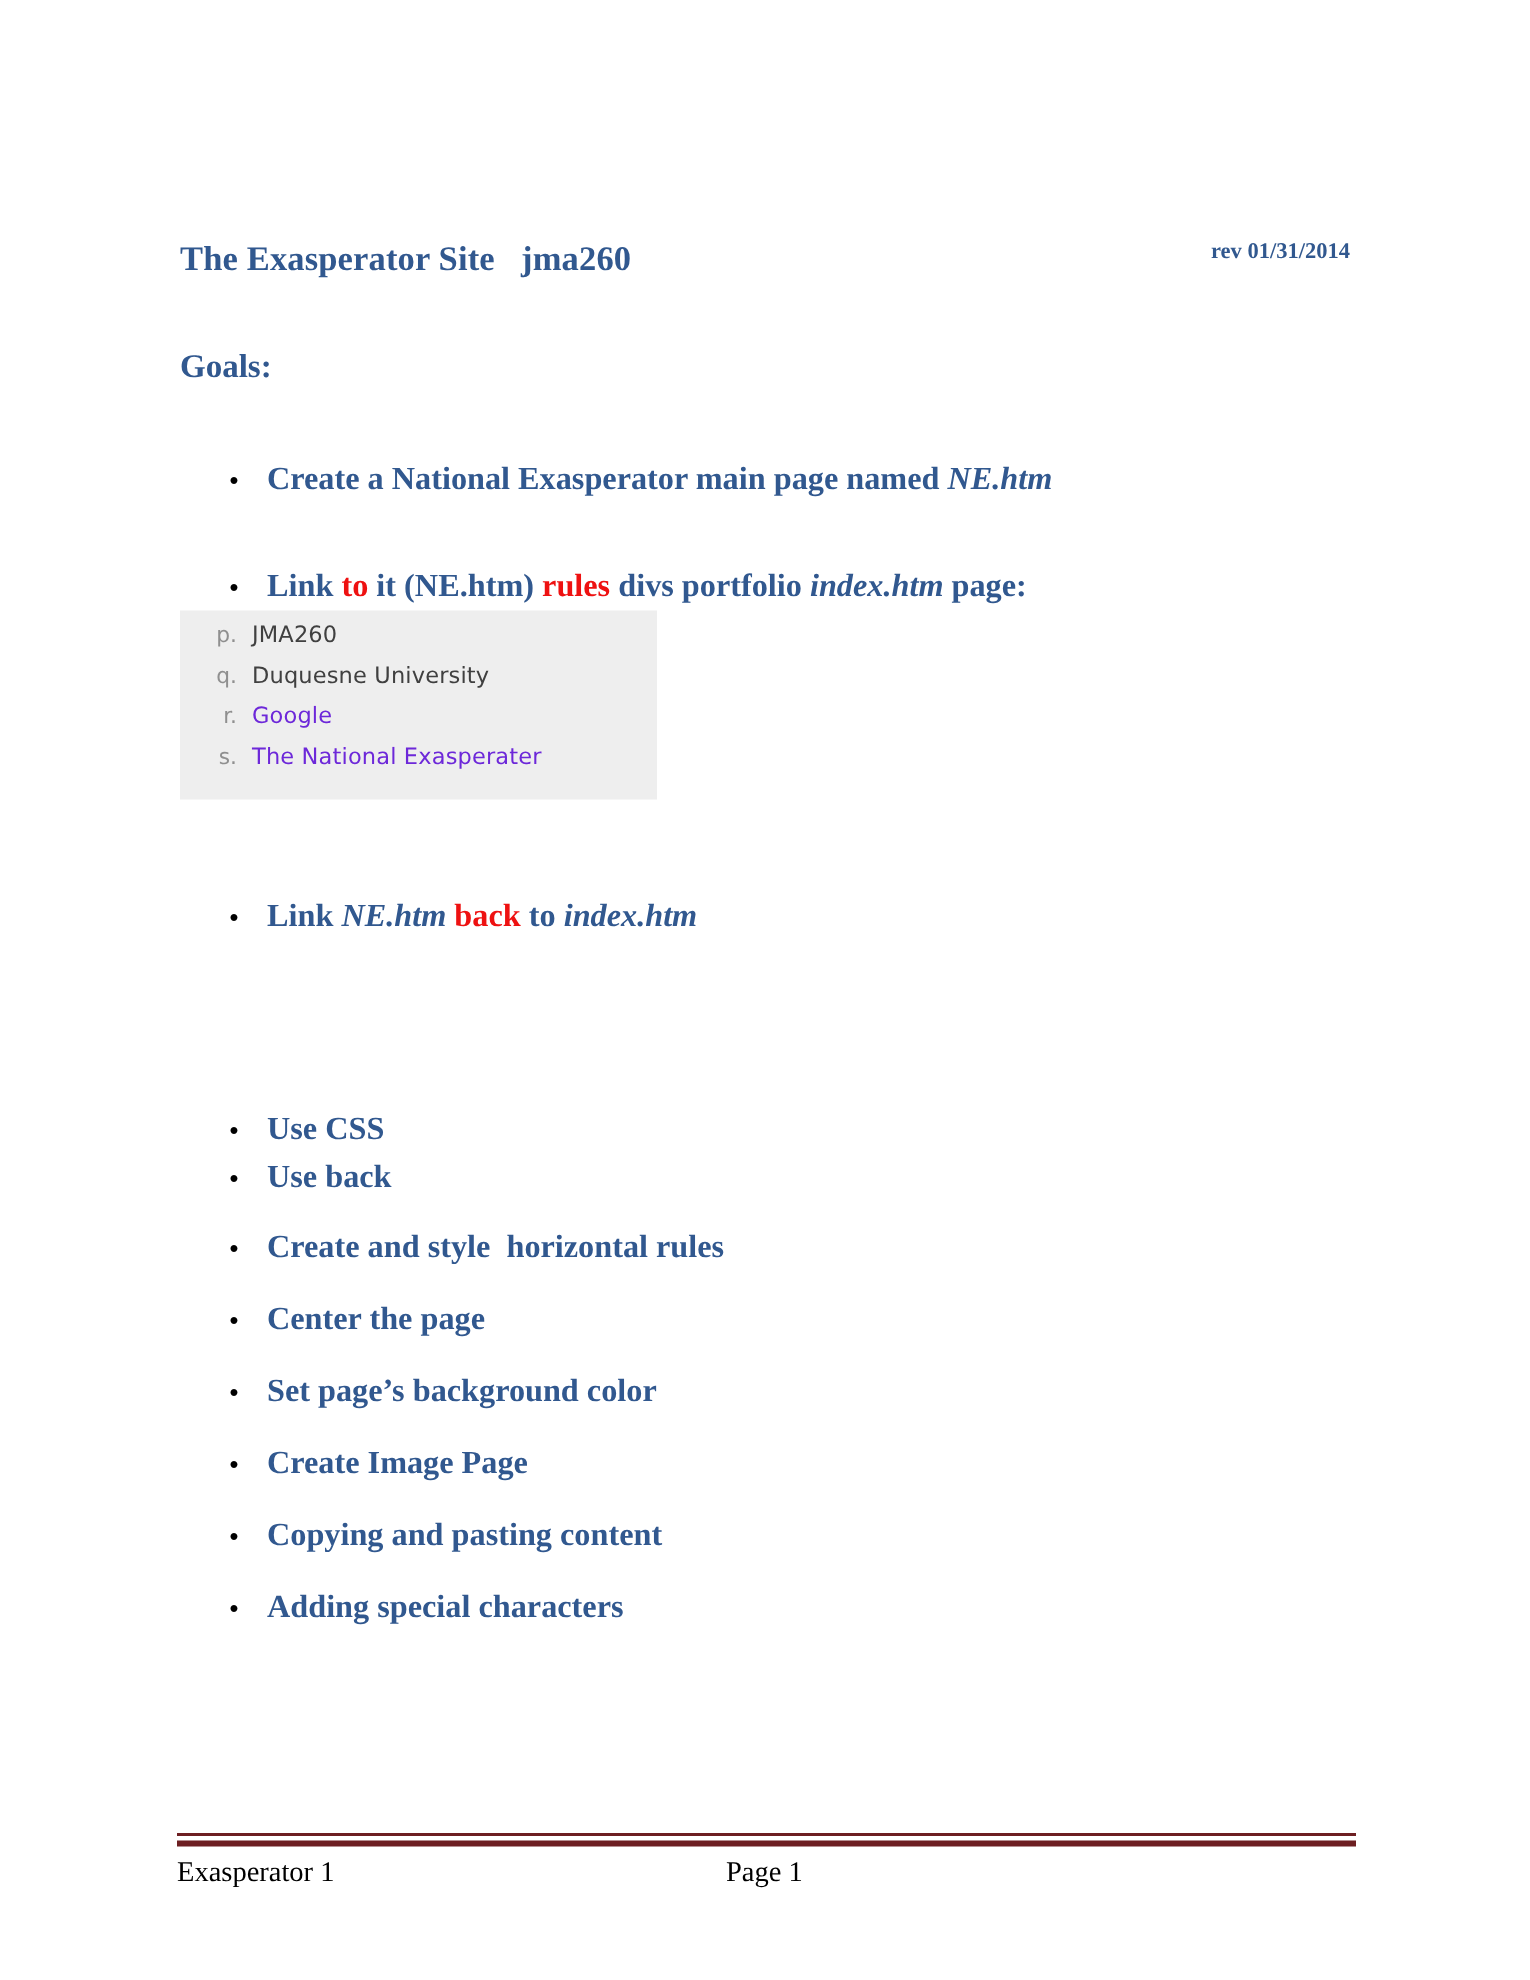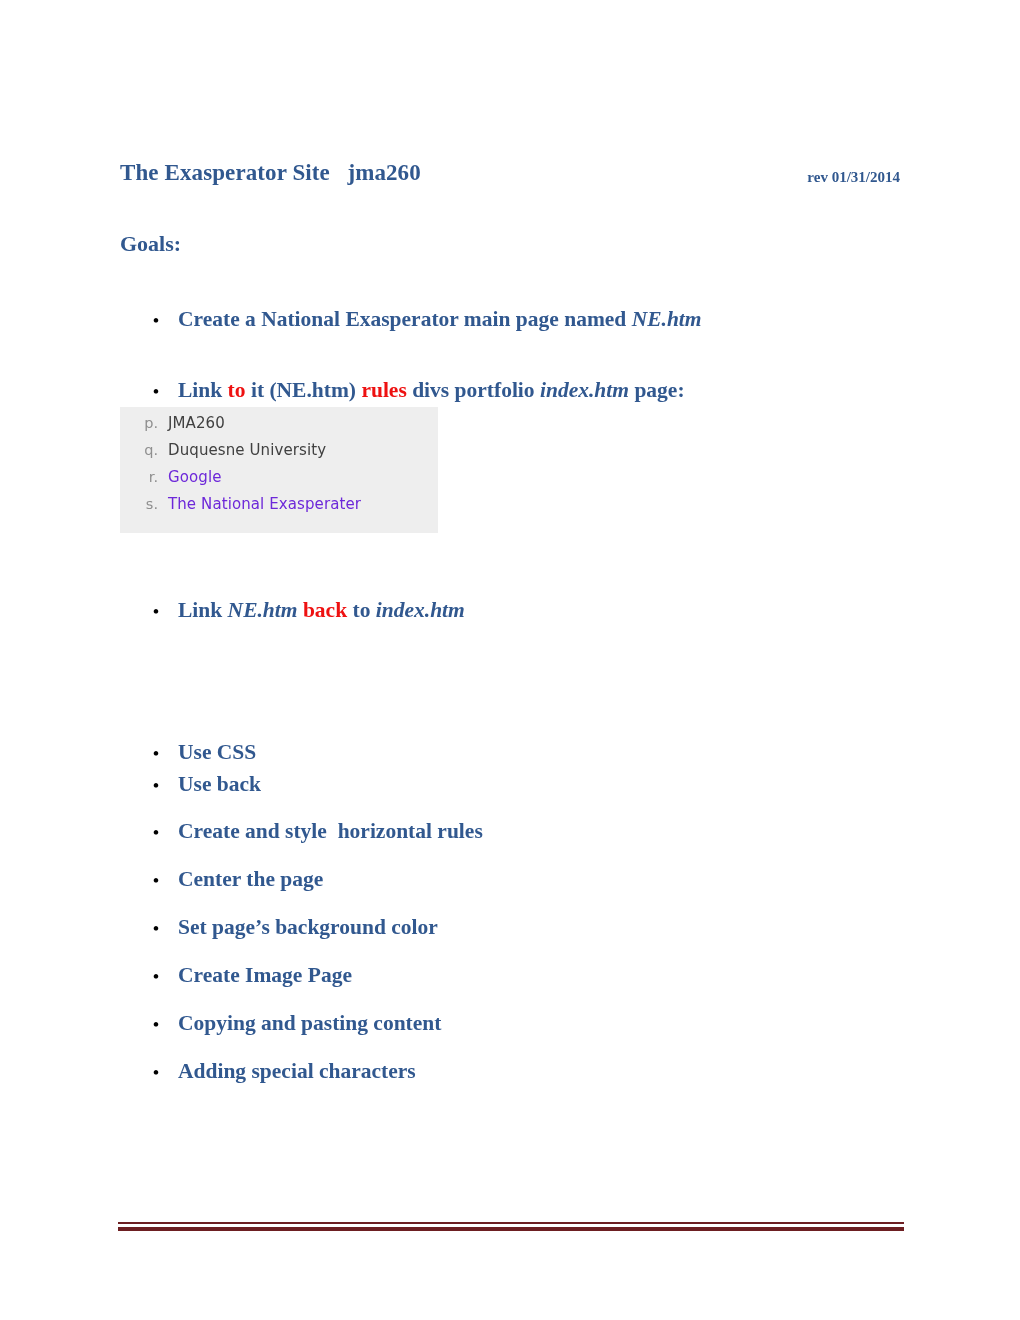--- a/index.html
+++ b/index.html
@@ -21,21 +21,21 @@
     background: #ffffff;
   }
 
   
   .title-row {
     position: absolute;
     left: 120px;
     top: 160px;
     width: 782px;
     display: flex;
-    align-items: flex-end;
+    align-items: flex-start;
     justify-content: space-between;
     color: #31588f;
     font-weight: bold;
   }
   .doc-title {
     font-size: 23px;
     letter-spacing: 0.1px;
     white-space: pre;
   }
   .doc-rev {
@@ -263,14 +263,18 @@
 
   <div class="bullet b11">
     <span class="marker">•</span>
     <span class="txt">Adding special characters</span>
   </div>
 
   <div class="footer-rule">
     <div class="line-thin"></div>
     <div class="line-thick"></div>
   </div>
+  <div class="footer-text">
+    <span class="footer-left">Exasperator 1</span>
+    <span class="footer-center">Page 1</span>
+  </div>
 
 </div>
 
 </body></html>

